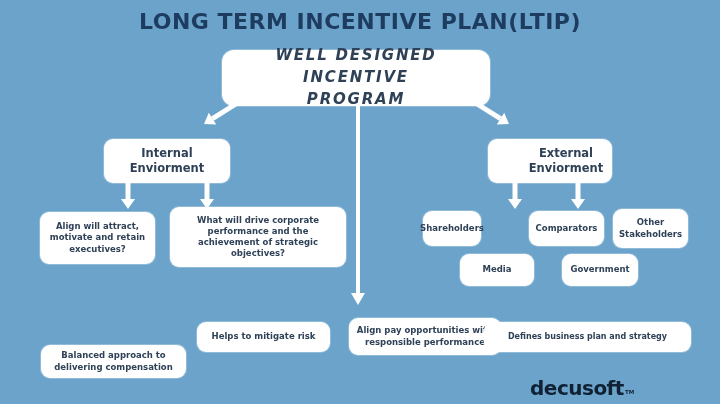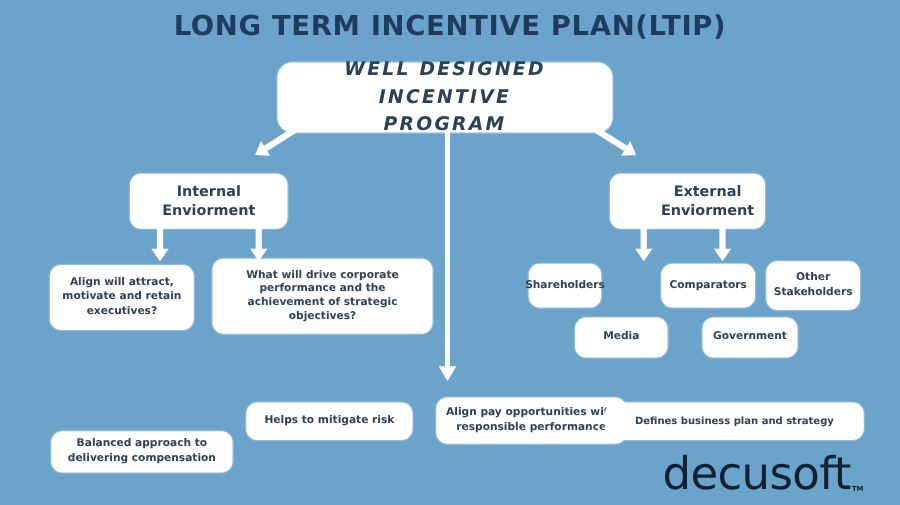--- a/index.html
+++ b/index.html
@@ -66,21 +66,21 @@
   .b2{left:197px;top:322px;width:133px;height:30px;white-space:nowrap;font-size:8.5px;}
   .b3{left:336px;top:318px;width:152px;height:37px;margin-left:13px;}
   .b3 span{width:150px;}
   .b4{left:484px;top:322px;width:207px;height:30px;white-space:nowrap;font-size:8px;}
   .logo{
     position:absolute;left:530px;top:362px;width:170px;height:36px;
     color:var(--logo);
     display:flex;align-items:flex-end;justify-content:flex-start;
   }
   .logo-text{
-    font-size:36px;font-weight:normal;letter-spacing:-.5px;line-height:1;text-align:right;
+    font-size:20px;font-weight:bold;letter-spacing:-.5px;line-height:1;text-align:right;
   }
   .logo-tm{
     font-size:5.5px;font-weight:bold;margin-left:1px;margin-bottom:3px;
   }
 </style>
 </head>
 <body>
 
 <div class="canvas">
 

